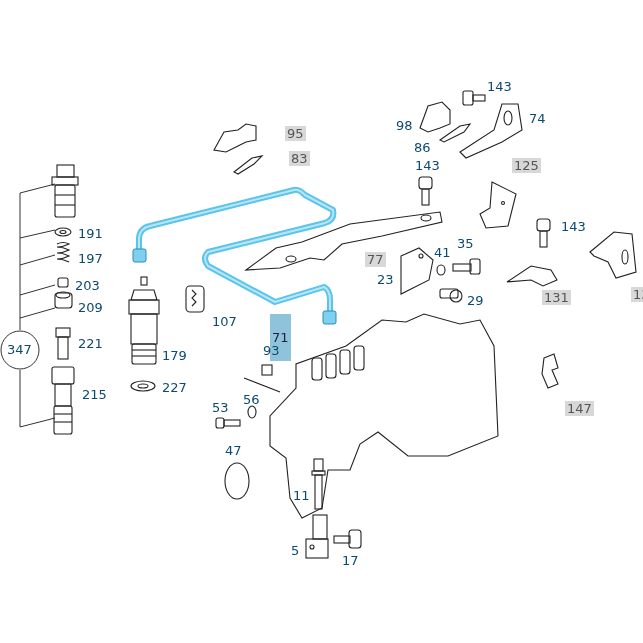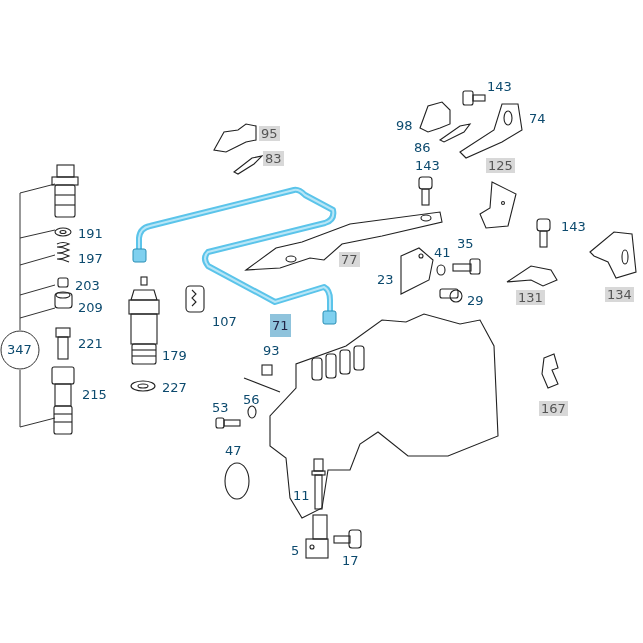--- a/index.html
+++ b/index.html
@@ -1,20 +1,20 @@
 <!DOCTYPE html>
 <html><head>
 <meta charset="utf-8">
 <style>
   html, body { margin:0; padding:0; background:#fff; }
   body { width:643px; height:643px; position:relative; overflow:hidden; font-family:"DejaVu Sans", sans-serif; }
   #diagram { position:absolute; left:0; top:0; width:643px; height:643px; }
   .lbl { position:absolute; font-size:13px; color:#0c4a6e; line-height:15px; font-family:"DejaVu Sans", sans-serif; white-space:nowrap; }
-  .lbl.gray { background:#d8d8d8; padding:0 2px; color:#555; }
-  .lbl.sel { background:#8fc3dc; padding:4px 2px; color:#224; }
+  .lbl.gray { background:#d8d8d8; padding:0 2px; color:#555;margin-left:26px; }
+  .lbl.sel { background:#8fc3dc; padding:16px 2px; color:#224; }
   svg .part { fill:none; stroke:#222; stroke-width:1.1; }
   svg .pipe { fill:none; stroke:#5bc4ea; stroke-width:6; stroke-linejoin:round; stroke-linecap:round; }
   svg .pipein { fill:none; stroke:#b8e6f7; stroke-width:2; stroke-linejoin:round; }
   svg .nut { fill:#7fd0ef; stroke:#2a8fb5; stroke-width:1; }
   svg .cline { fill:none; stroke:#333; stroke-width:1; }
 </style>
 </head>
 <body>
 
 <div id="diagram">
@@ -229,18 +229,18 @@
   <span class="lbl" style="left:467px;top:293px">29</span>
   <span class="lbl sel" style="left:270px;top:314px">71</span>
   <span class="lbl" style="left:162px;top:348px">179</span>
   <span class="lbl" style="left:78px;top:336px">221</span>
   <span class="lbl" style="left:263px;top:343px">93</span>
   <span class="lbl" style="left:7px;top:342px">347</span>
   <span class="lbl" style="left:162px;top:380px">227</span>
   <span class="lbl" style="left:82px;top:387px">215</span>
   <span class="lbl" style="left:212px;top:400px">53</span>
   <span class="lbl" style="left:243px;top:392px">56</span>
-  <span class="lbl gray" style="left:539px;top:401px">167</span>
+  <span class="lbl gray" style="left:539px;top:401px">147</span>
   <span class="lbl" style="left:225px;top:443px">47</span>
   <span class="lbl" style="left:293px;top:488px">11</span>
   <span class="lbl" style="left:291px;top:543px">5</span>
   <span class="lbl" style="left:342px;top:553px">17</span>
 </div>
 
 </body></html>

